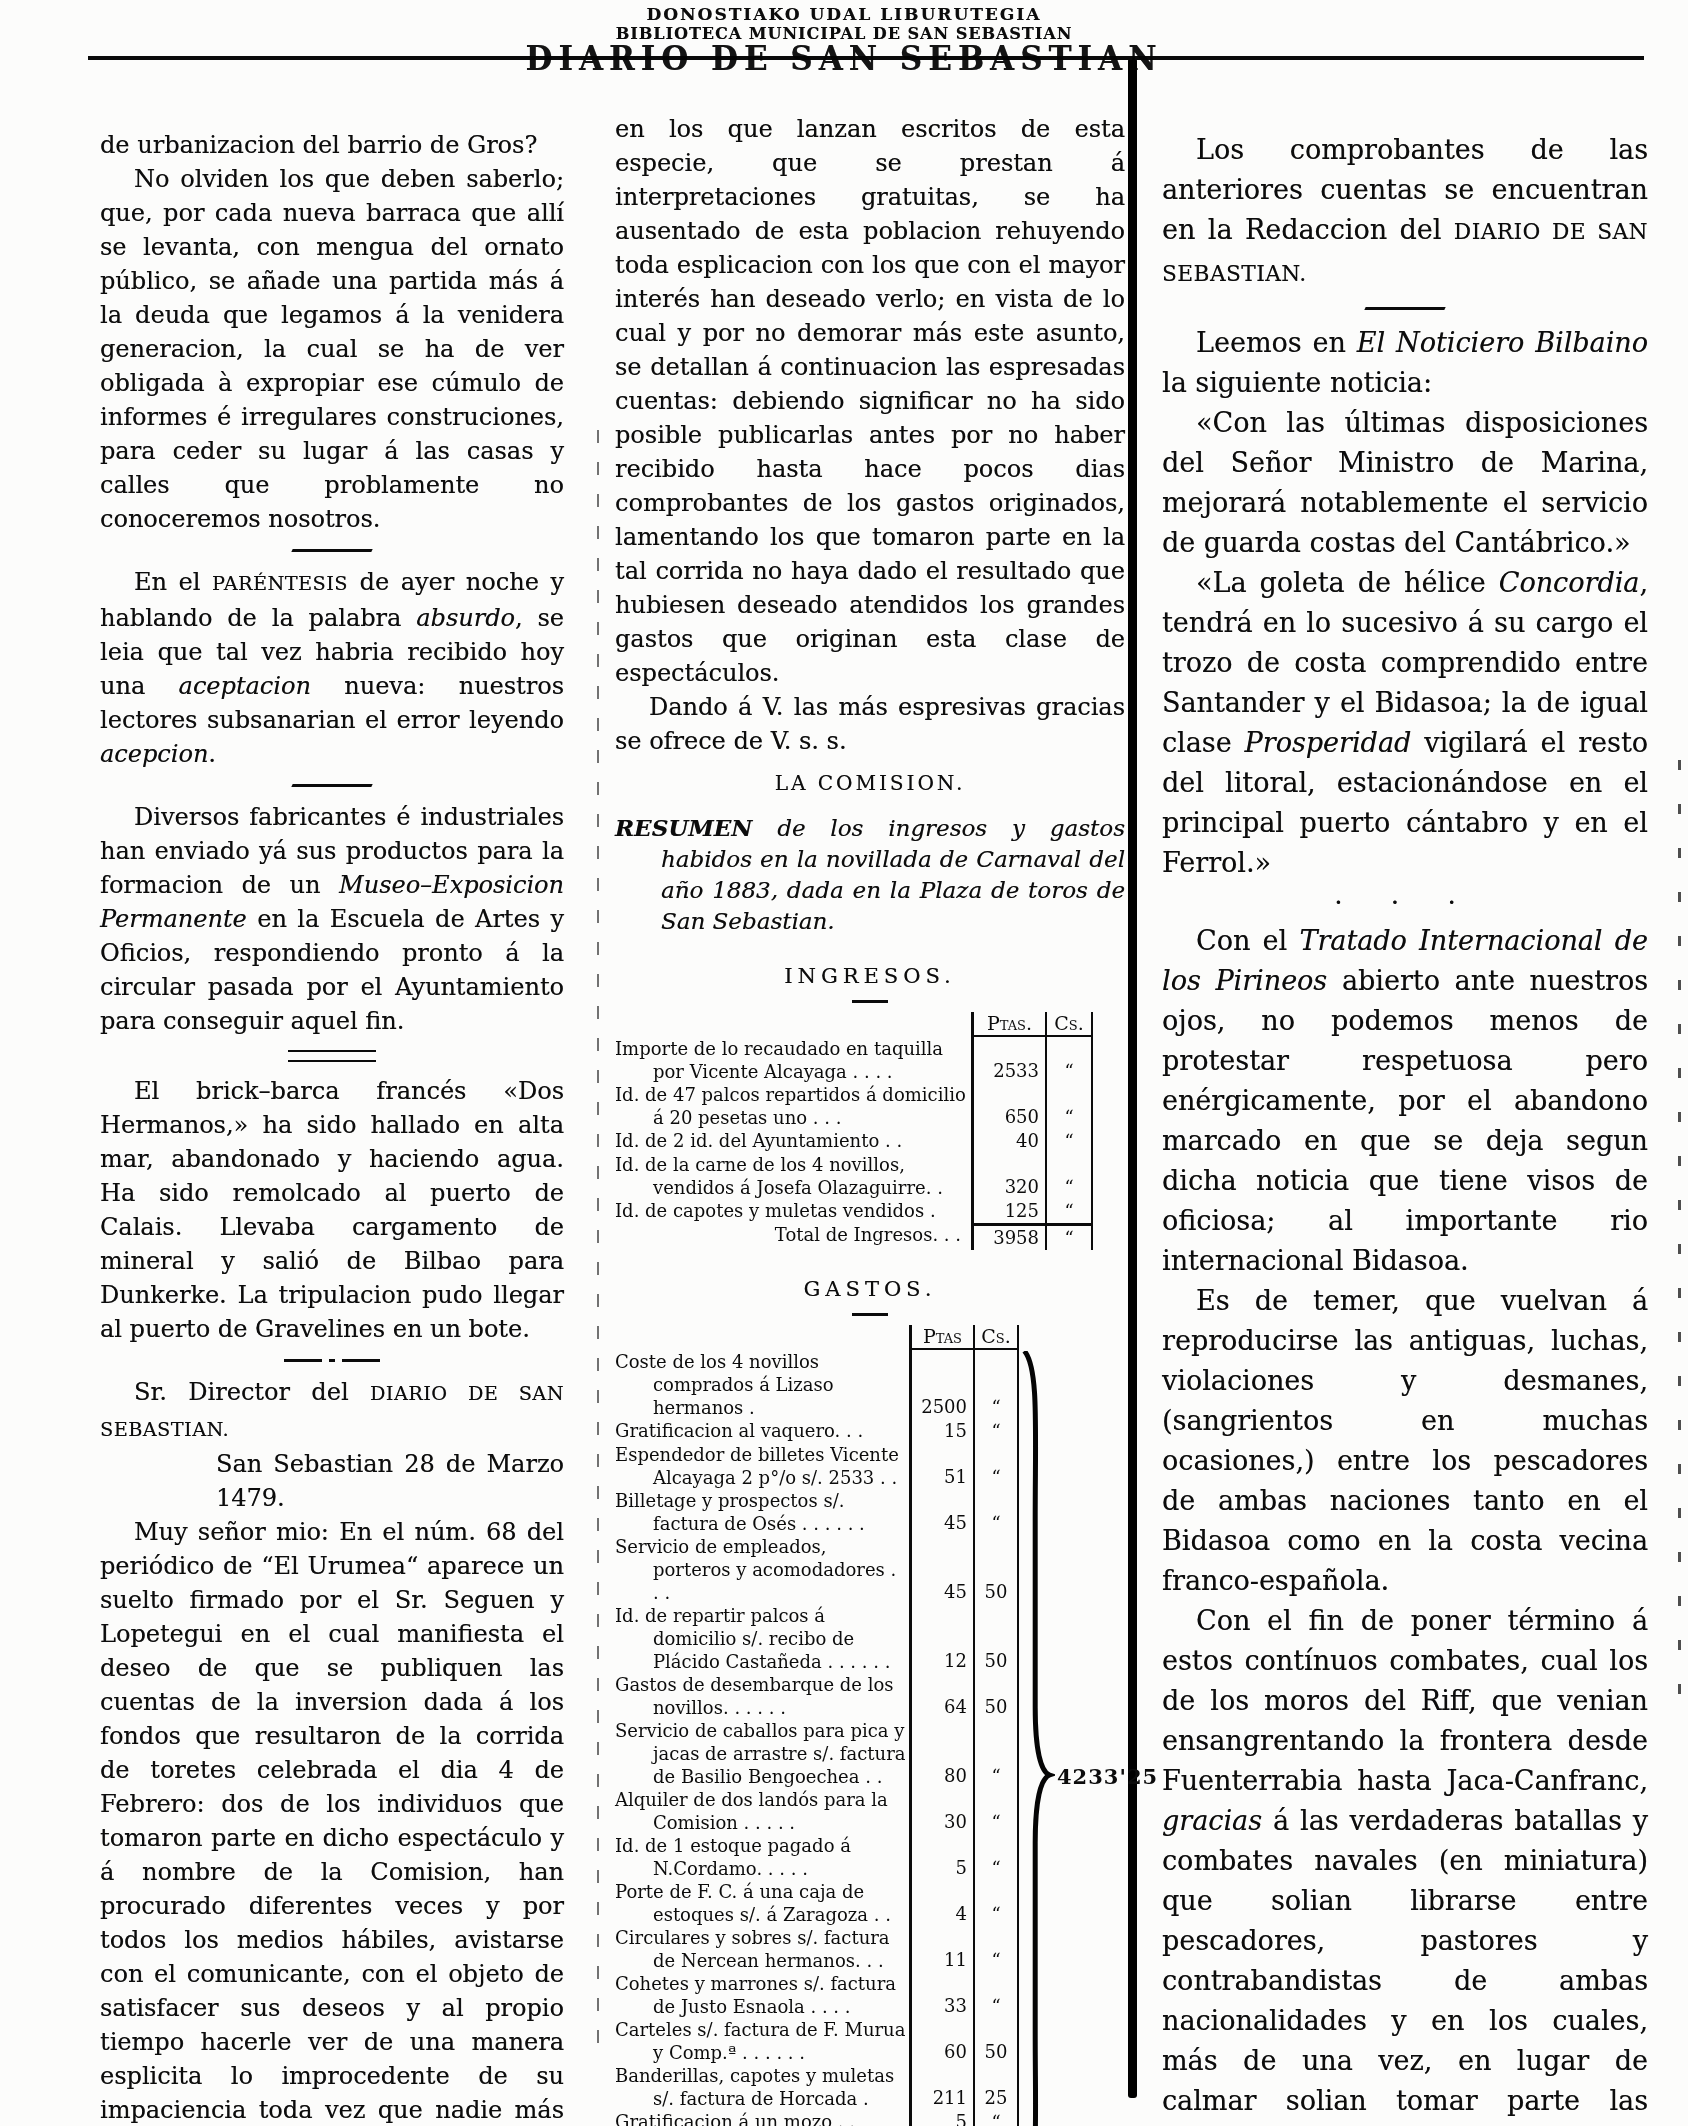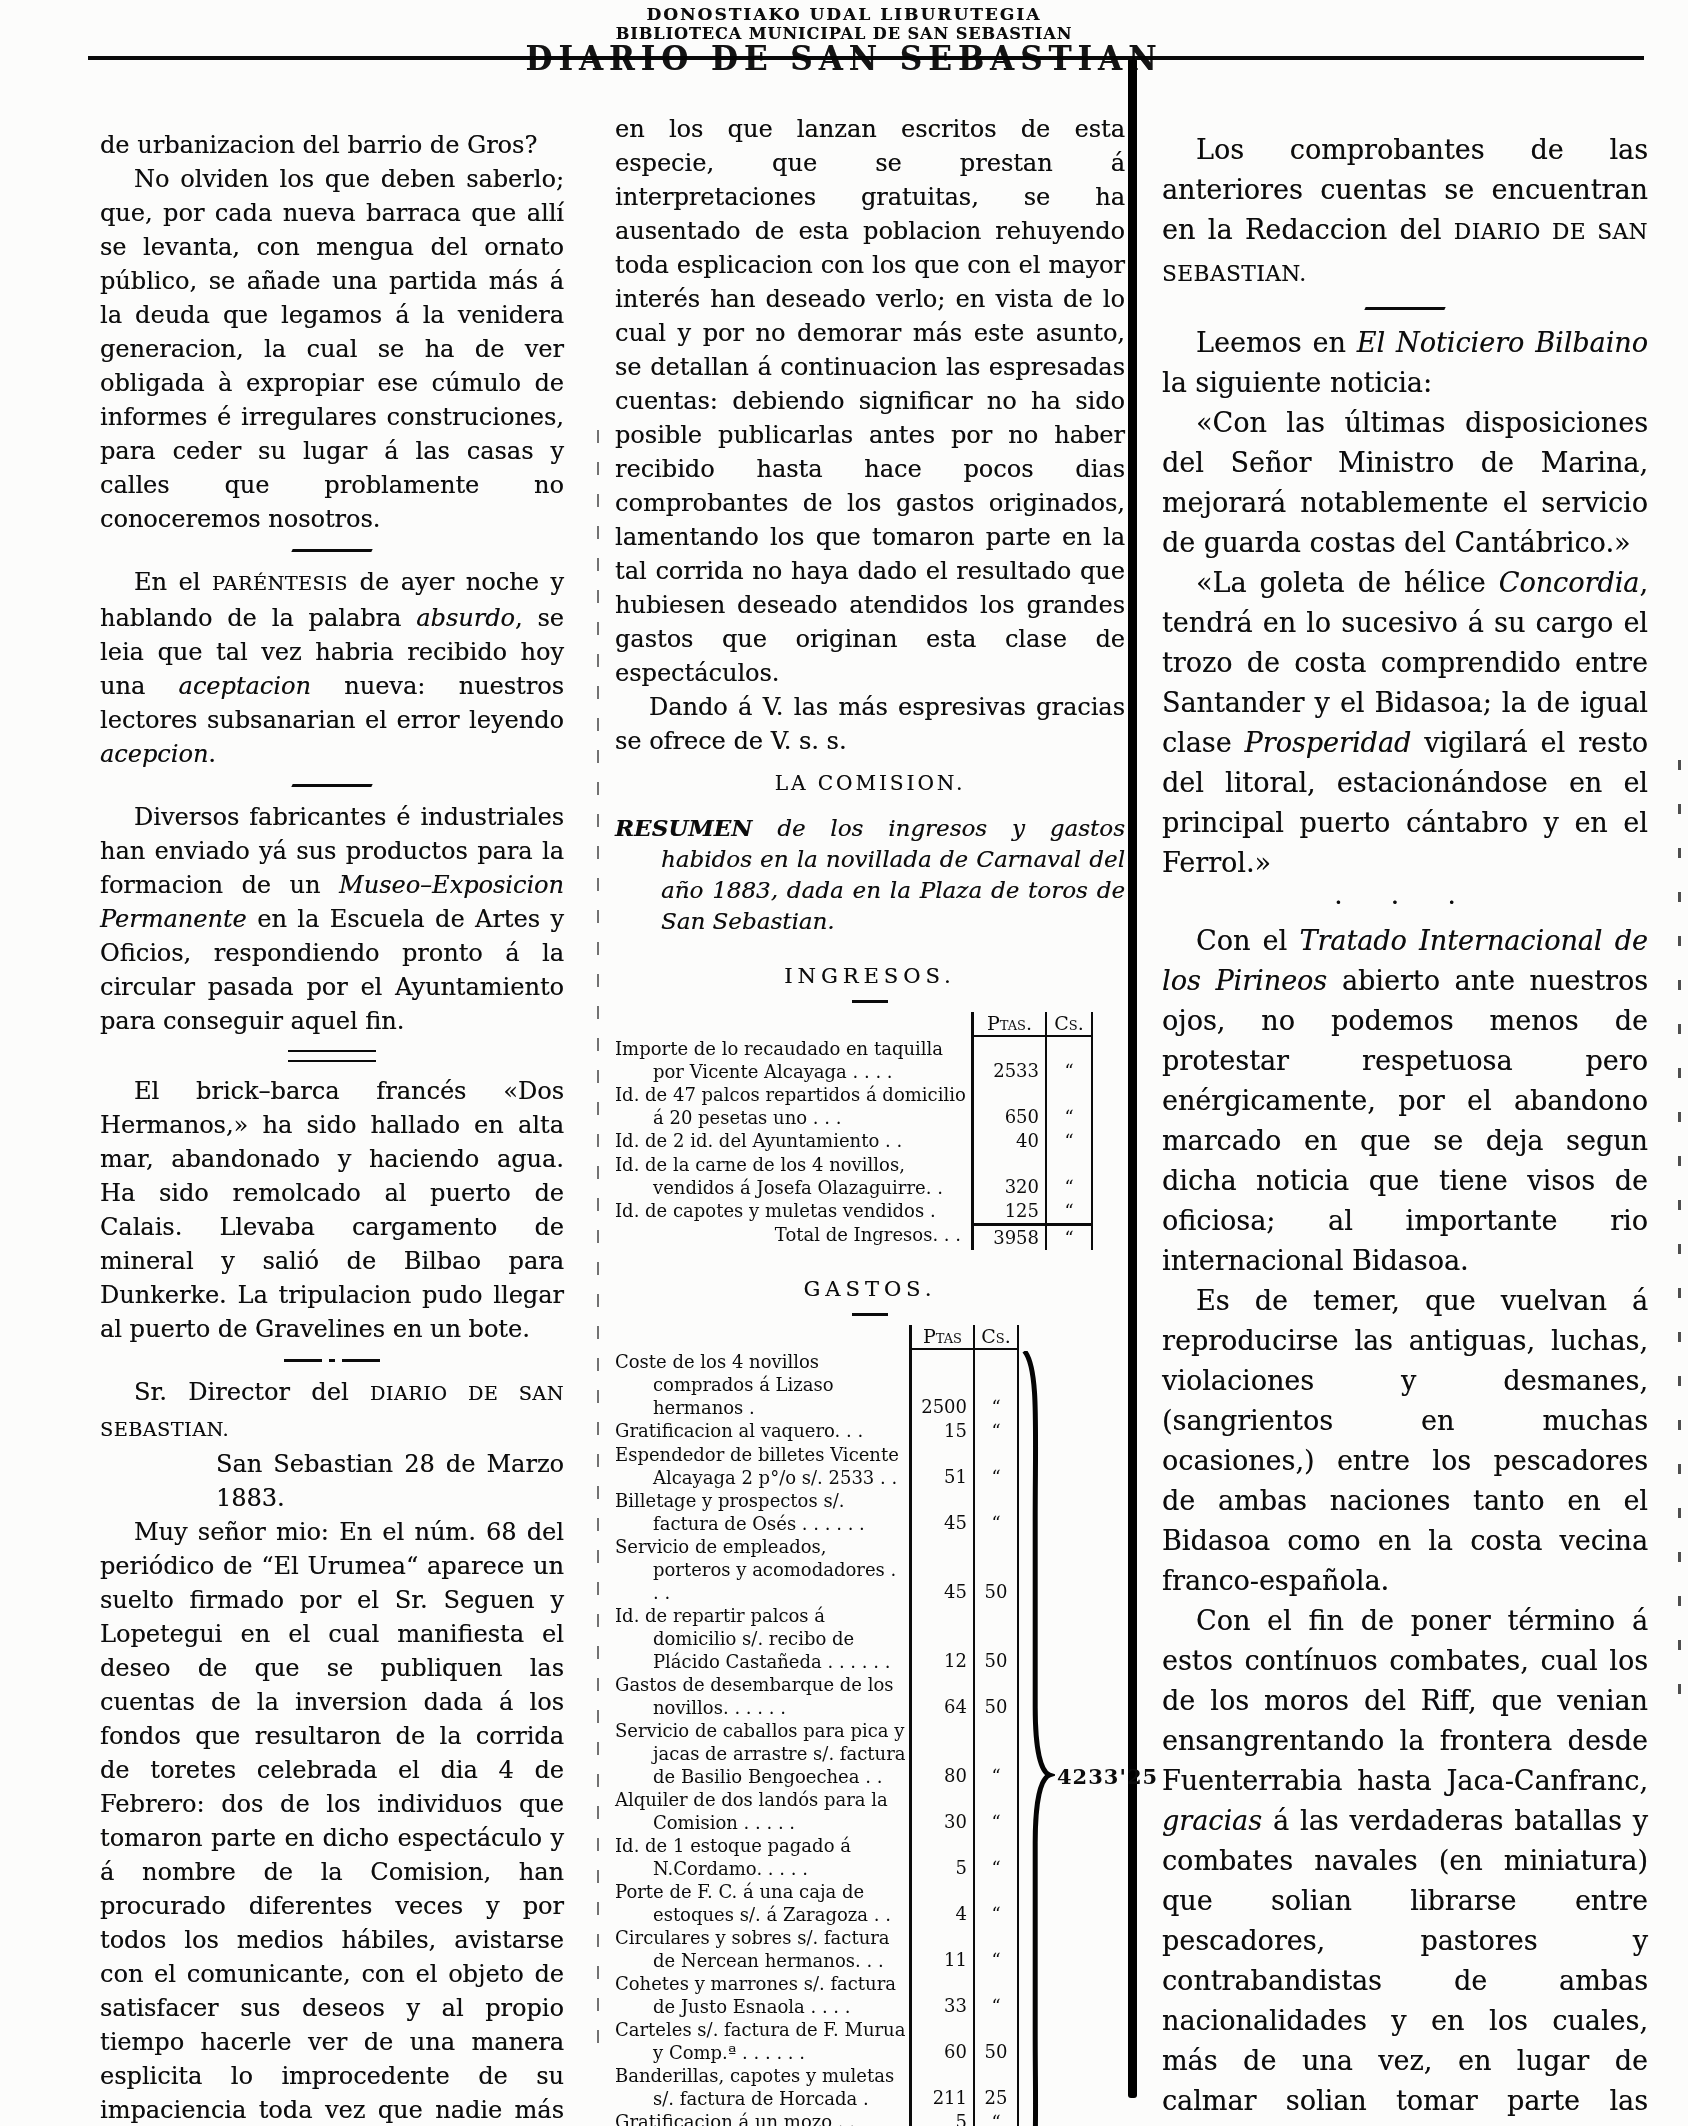--- a/index.html
+++ b/index.html
@@ -90,21 +90,21 @@
     <p>de urbanizacion del barrio de Gros?</p>
     <p class="ind">No olviden los que deben saberlo; que, por cada nueva barraca que allí se levanta, con mengua del ornato público, se añade una partida más á la deuda que legamos á la venidera generacion, la cual se ha de ver obligada à expropiar ese cúmulo de informes é irregulares construciones, para ceder su lugar á las casas y calles que problamente no conoceremos nosotros.</p>
     <div class="sq"></div>
     <p class="ind"><span>En el </span><span class="s-scx">PARÉNTESIS</span><span> de ayer noche y hablando de la palabra </span><span class="s-it">absurdo</span><span>, se leia que tal vez habria recibido hoy una </span><span class="s-it">aceptacion</span><span> nueva: nuestros lectores subsanarian el error leyendo </span><span class="s-it">acepcion</span><span>.</span></p>
     <div class="sq"></div>
     <p class="ind"><span>Diversos fabricantes é industriales han enviado yá sus productos para la formacion de un </span><span class="s-it">Museo–Exposicion Permanente</span><span> en la Escuela de Artes y Oficios, respondiendo pronto á la circular pasada por el Ayuntamiento para conseguir aquel fin.</span></p>
     <div class="sq-double"></div>
     <p class="ind">El brick–barca francés «Dos Hermanos,» ha sido hallado en alta mar, abandonado y haciendo agua. Ha sido remolcado al puerto de Calais. Llevaba cargamento de mineral y salió de Bilbao para Dunkerke. La tripulacion pudo llegar al puerto de Gravelines en un bote.</p>
     <div class="sq-dashdot"></div>
     <p class="ind"><span>Sr. Director del </span><span class="s-scx">DIARIO DE SAN SEBASTIAN.</span></p>
-    <p class="letter-date">San Sebastian 28 de Marzo 1883.</p>
+    <p class="letter-date">San Sebastian 28 de Marzo 1479.</p>
     <p class="ind">Muy señor mio: En el núm. 68 del periódico de “El Urumea“ aparece un suelto firmado por el Sr. Seguen y Lopetegui en el cual manifiesta el deseo de que se publiquen las cuentas de la inversion dada á los fondos que resultaron de la corrida de toretes celebrada el dia 4 de Febrero: dos de los individuos que tomaron parte en dicho espectáculo y á nombre de la Comision, han procurado diferentes veces y por todos los medios hábiles, avistarse con el comunicante, con el objeto de satisfacer sus deseos y al propio tiempo hacerle ver de una manera esplicita lo improcedente de su impaciencia toda vez que nadie más interesado en su ultimacion que la propia Comision.</p>
 
   </div>
 
   <div class="col col2">
     <p>en los que lanzan escritos de esta especie, que se prestan á interpretaciones gratuitas, se ha ausentado de esta poblacion rehuyendo toda esplicacion con los que con el mayor interés han deseado verlo; en vista de lo cual y por no demorar más este asunto, se detallan á continuacion las espresadas cuentas: debiendo significar no ha sido posible publicarlas antes por no haber recibido hasta hace pocos dias comprobantes de los gastos originados, lamentando los que tomaron parte en la tal corrida no haya dado el resultado que hubiesen deseado atendidos los grandes gastos que originan esta clase de espectáculos.</p>
     <p class="ind">Dando á V. las más espresivas gracias se ofrece de V. s. s.</p>
     <p class="sig">LA COMISION.</p>
     <p class="resumen"><span class="s-bi">RESUMEN</span><span class="s-it"> de los ingresos y gastos habidos en la novillada de Carnaval del año 1883, dada en la Plaza de toros de San Sebastian.</span></p>
 

